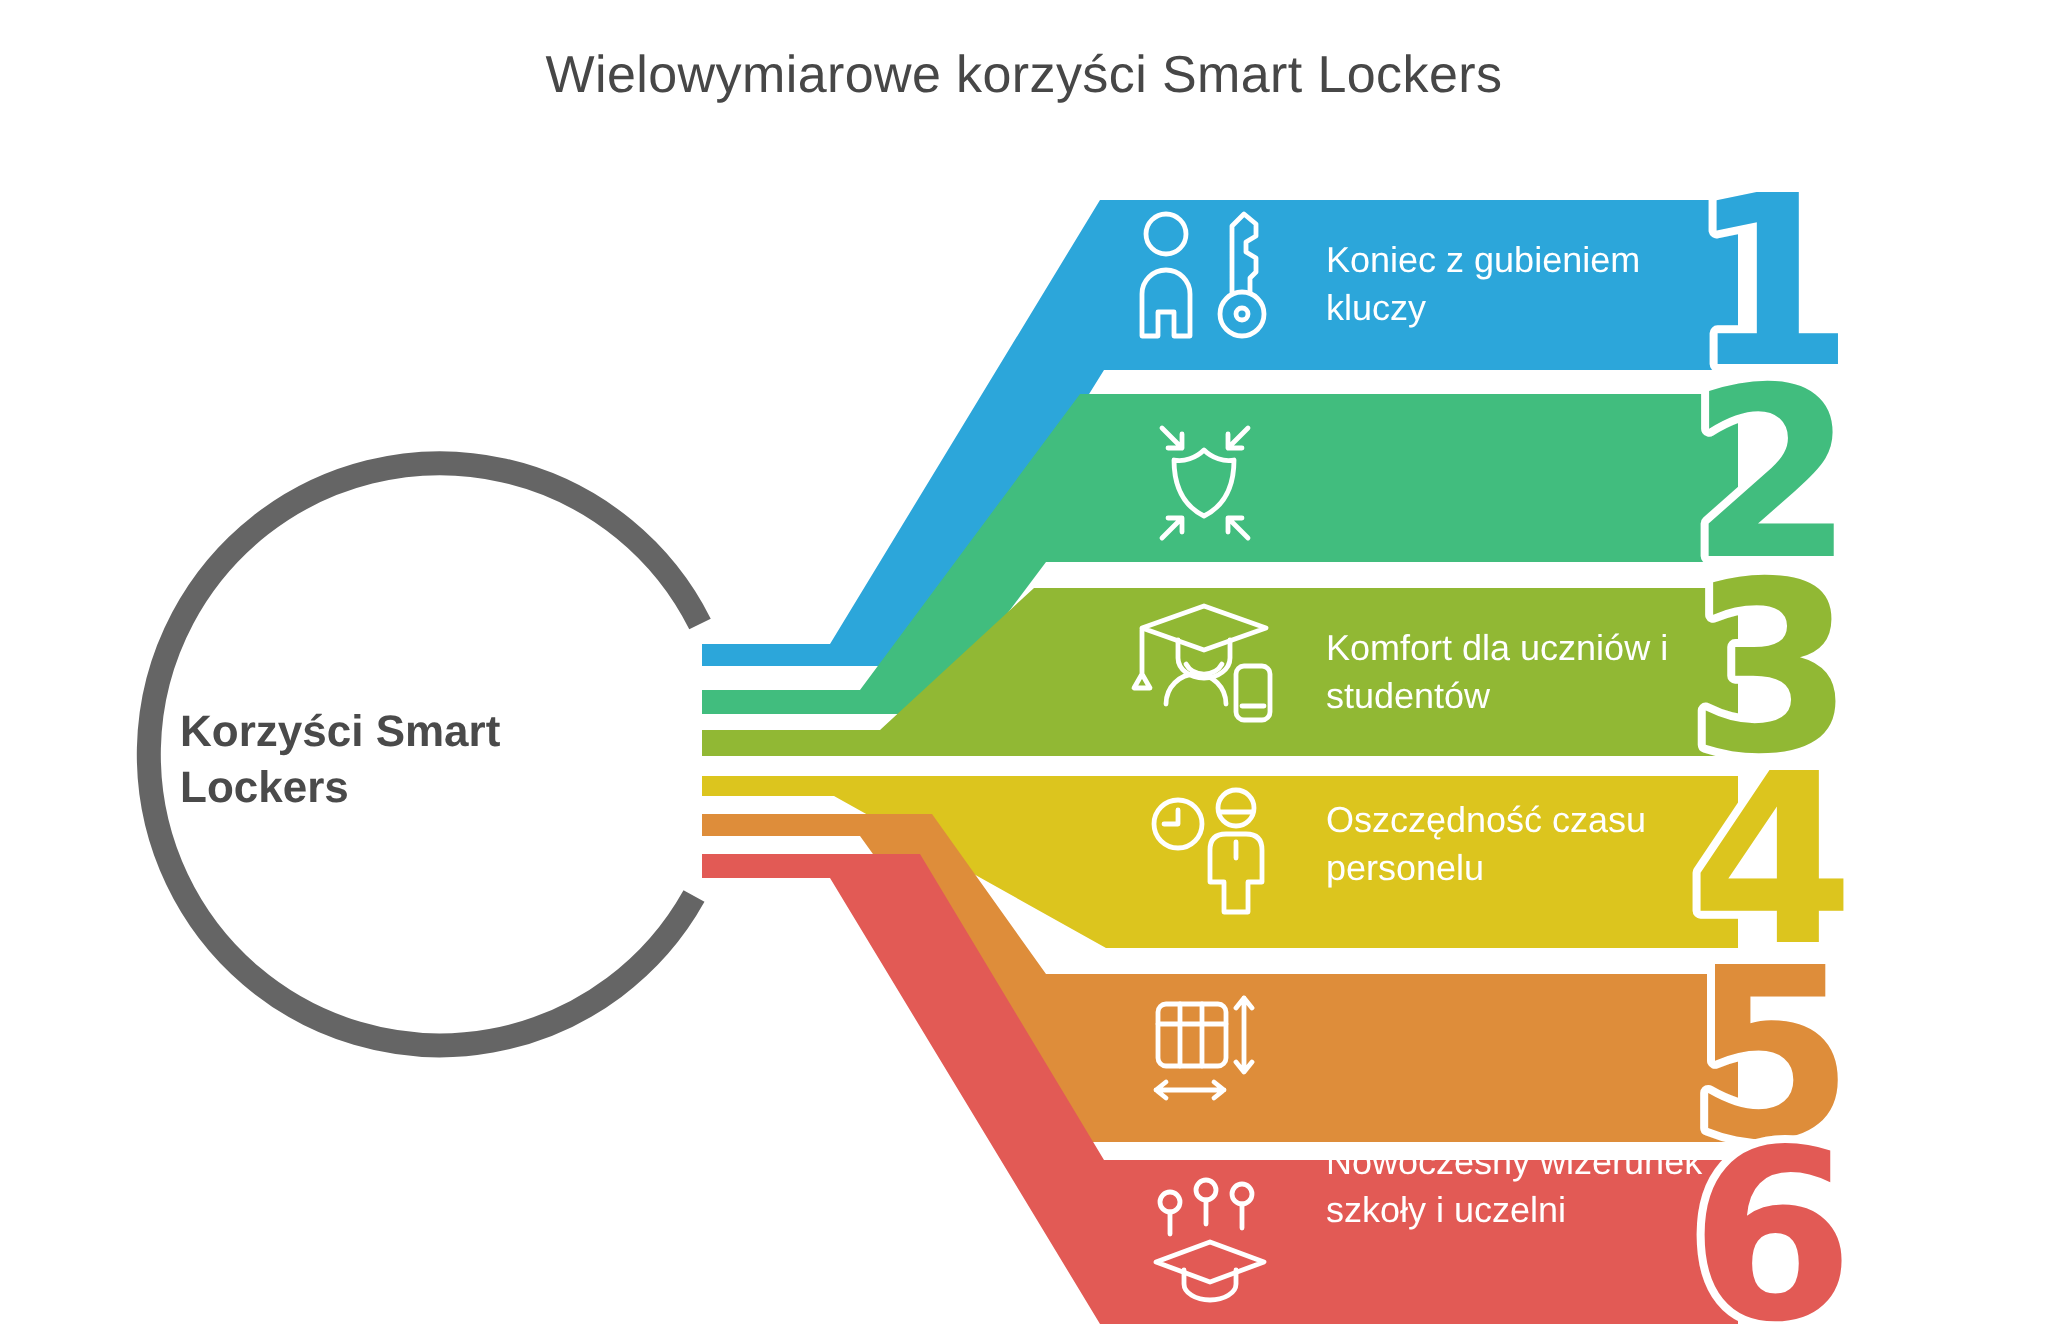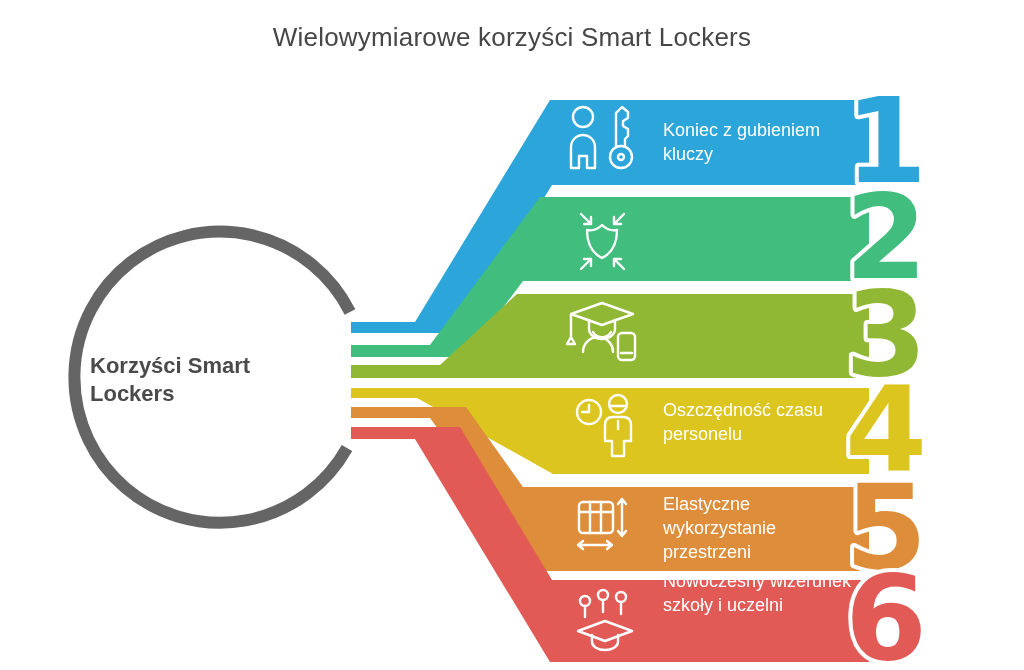--- a/index.html
+++ b/index.html
@@ -92,21 +92,20 @@
     <text class="big-num" x="886" y="568" fill="#DE8D3A">5</text>
     <text class="big-num" x="886" y="659" fill="#E25A55">6</text>
   </svg>
 
   <div class="title" style="color: rgb(71, 71, 71);">Wielowymiarowe korzyści Smart Lockers</div>
   <div class="center-label">Korzyści Smart
 Lockers</div>
 
   <div class="banner-label" style="top:100px">Koniec z gubieniem
 kluczy</div>
+  <div class="banner-label" style="top:294px">Komfort dla uczniów i
+studentów</div>
   <div class="banner-label" style="top:388px;height:70px">Oszczędność czasu
 personelu</div>
-  <div class="banner-label" style="top:487px;height:84px">Elastyczne
-wykorzystanie
-przestrzeni</div>
   <div class="banner-label" style="top:560px;height:67px">Nowoczesny wizerunek
 szkoły i uczelni</div>
 
 </div>
 
 </body></html>

